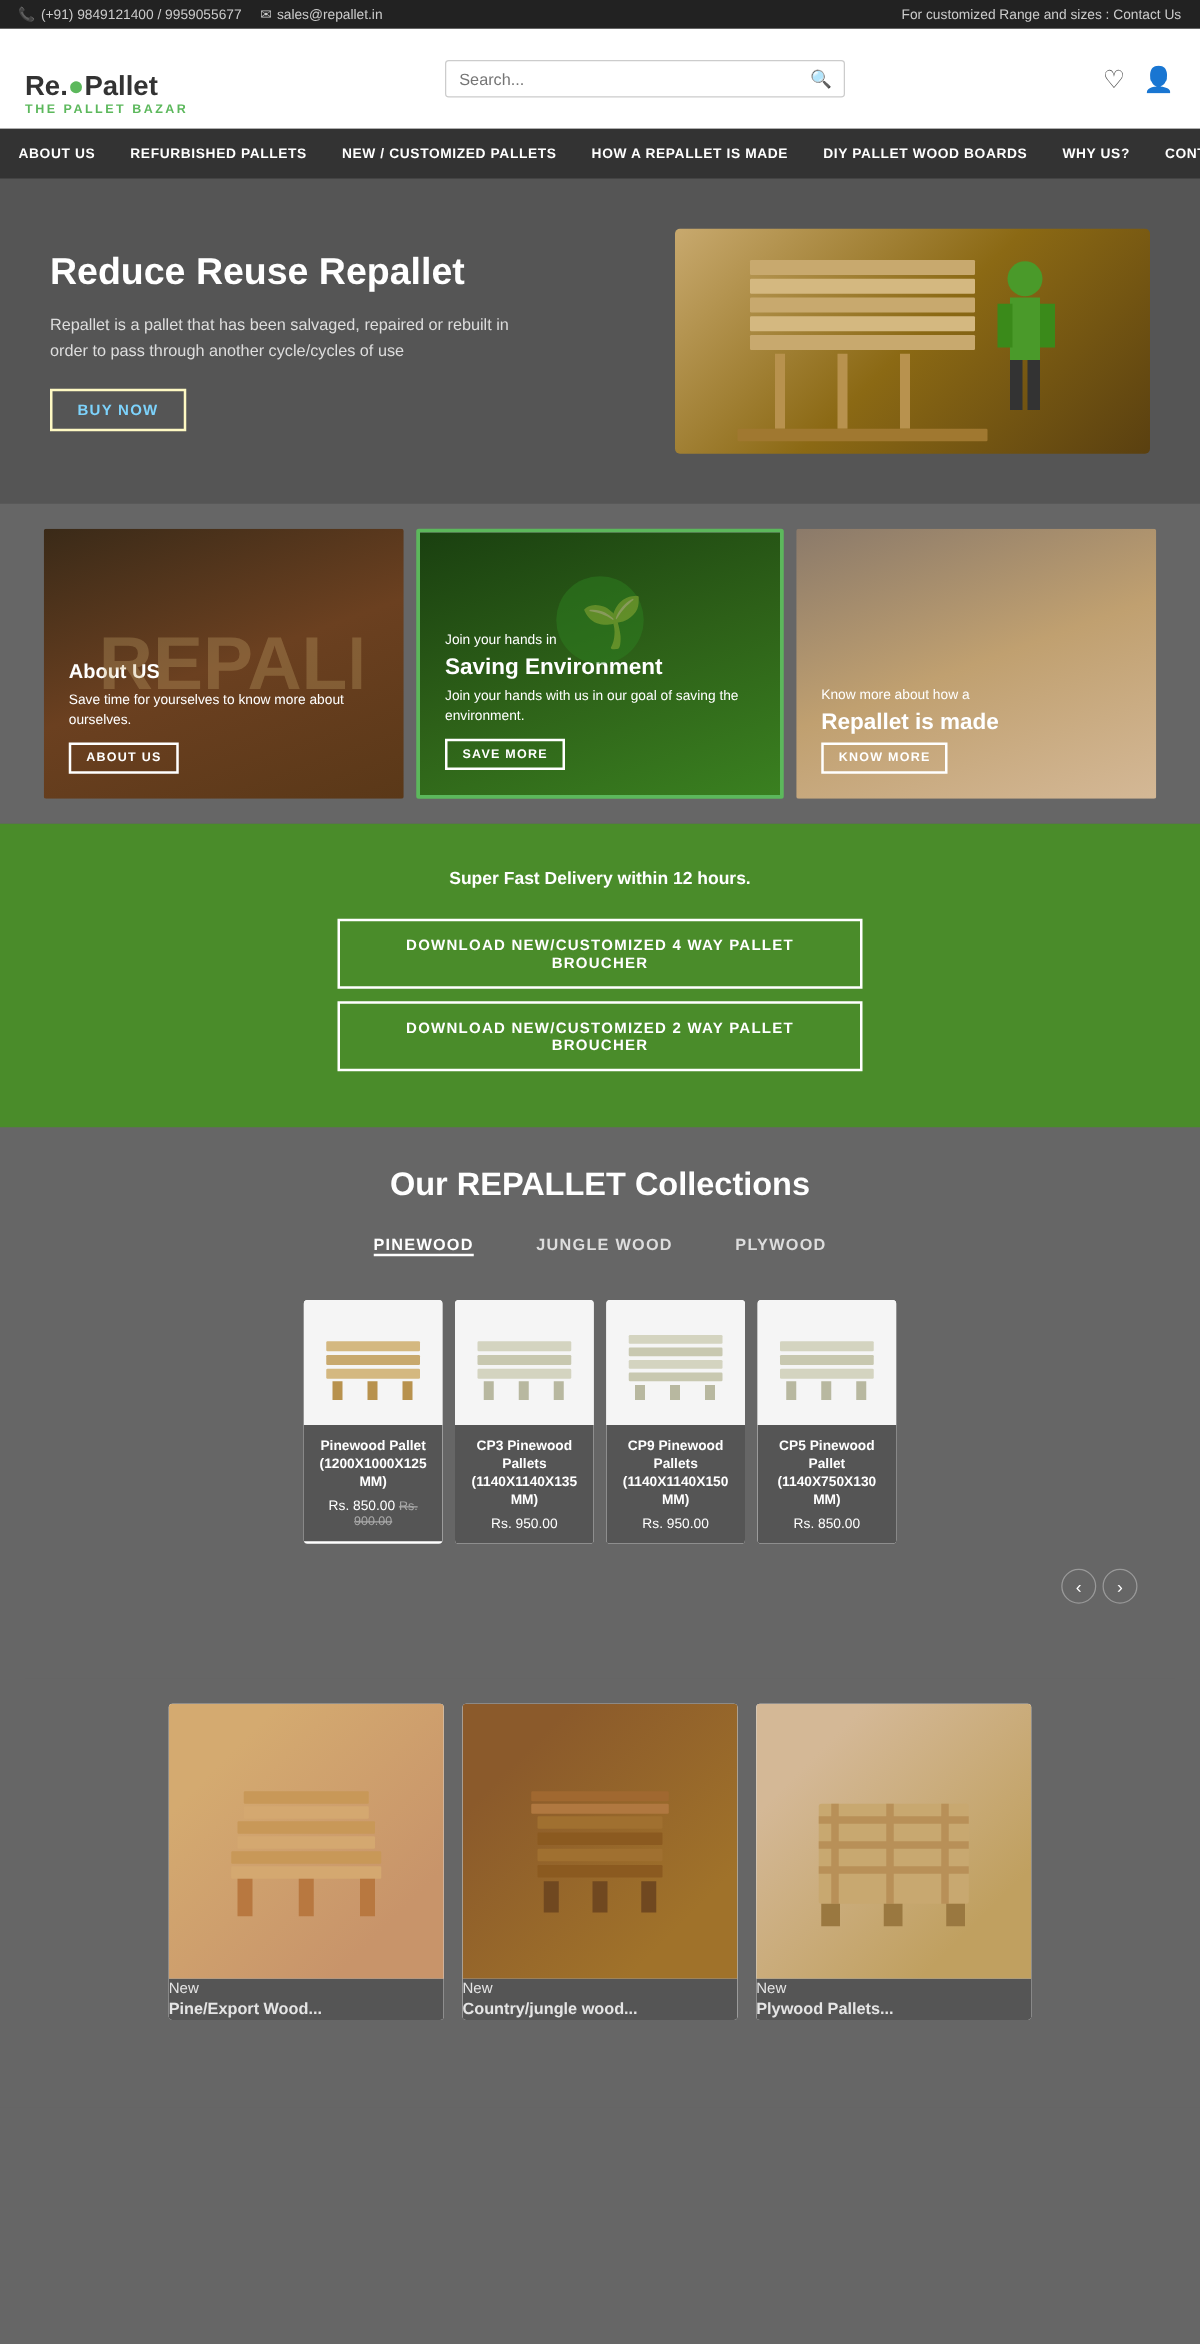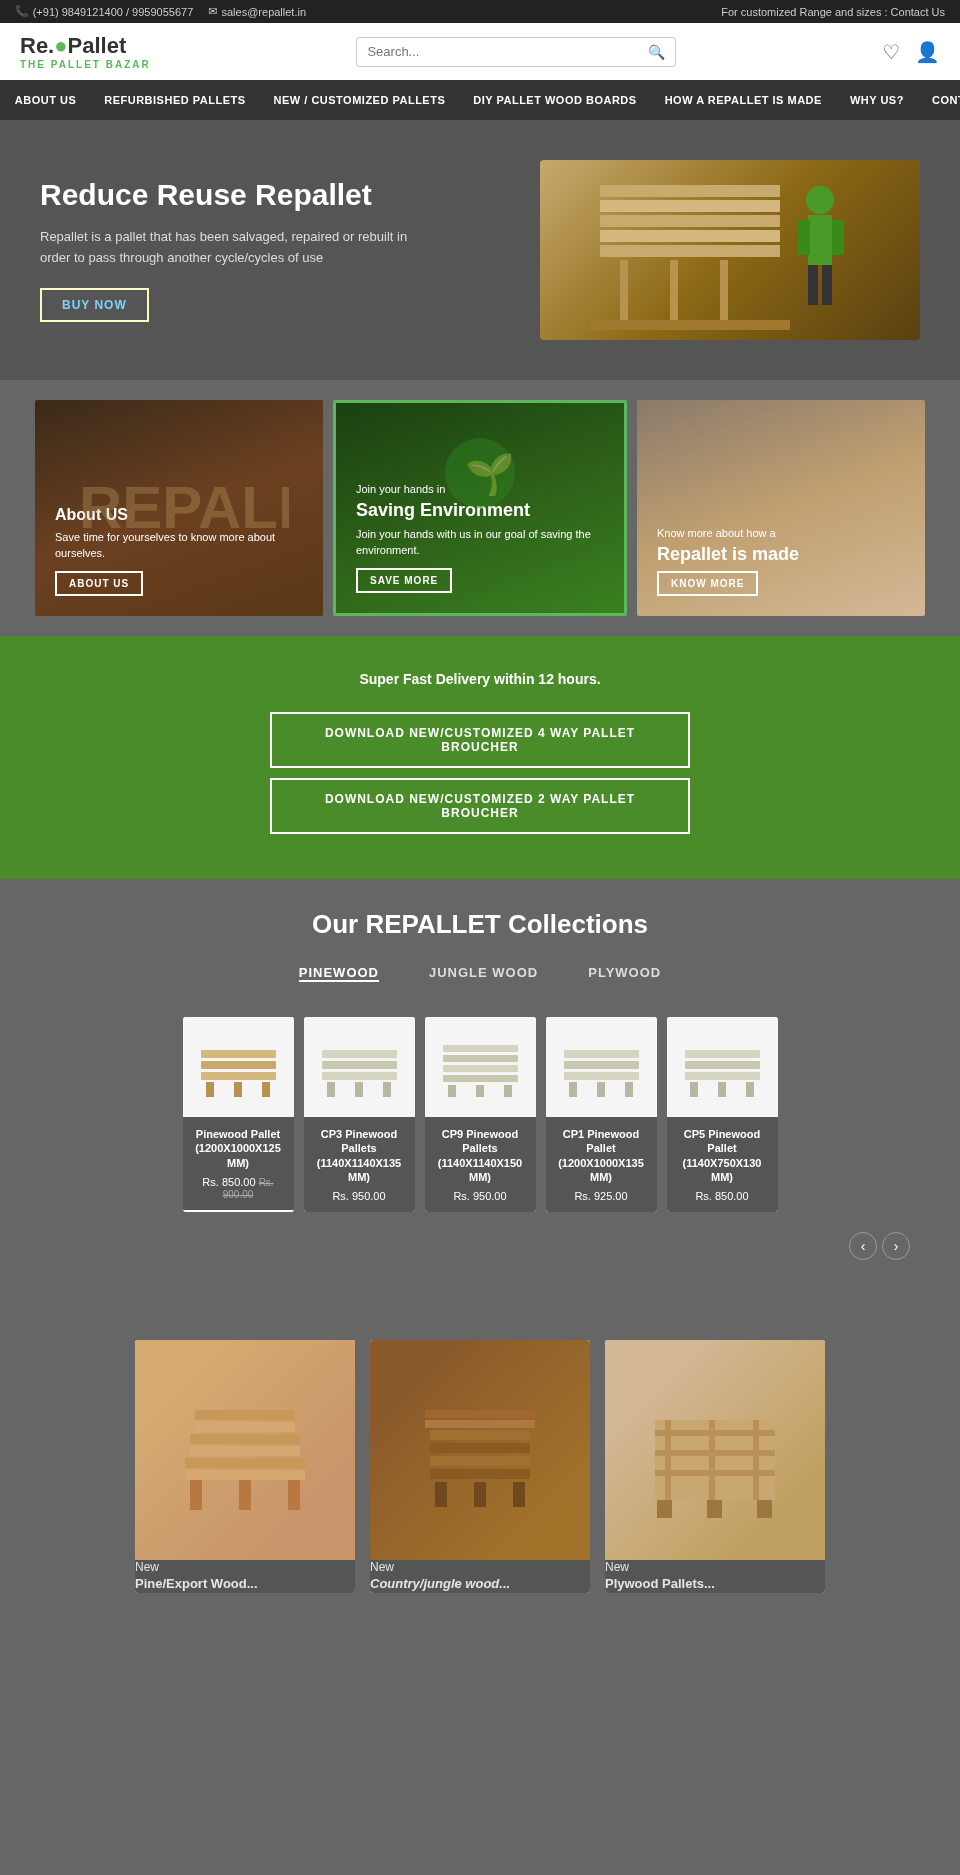--- a/index.html
+++ b/index.html
@@ -20,21 +20,21 @@
 
     
     .header {
       background: #fff;
       padding: 10px 20px;
       display: flex;
       align-items: center;
       justify-content: space-between;
     }
     .logo-area { display: flex; flex-direction: column; }
-    .logo-title { font-size: 22px; font-weight: bold; color: #333; }
+    .logo-title { font-size: 22px; font-weight: bold; color: #333; margin-top: 23px; }
     .logo-title span { color: #5cb85c; }
     .logo-subtitle { font-size: 10px; color: #5cb85c; letter-spacing: 2px; font-weight: bold; }
     .search-bar {
       display: flex;
       align-items: center;
       border: 1px solid #ccc;
       border-radius: 3px;
       padding: 6px 10px;
       width: 320px;
     }
@@ -328,22 +328,22 @@
     <span>♡</span>
     <span>👤</span>
   </div>
 </div>
 
 <nav class="nav">
   <a href="#">HOME</a>
   <a href="#">ABOUT US</a>
   <a href="#">REFURBISHED PALLETS</a>
   <a href="#">NEW / CUSTOMIZED PALLETS</a>
+  <a href="#">HOW A REPALLET IS MADE</a>
   <a href="#">DIY PALLET WOOD BOARDS</a>
-  <a href="#">HOW A REPALLET IS MADE</a>
   <a href="#">WHY US?</a>
   <a href="#">CONTACT US</a>
 </nav>
 
 <div class="hero">
   <div class="hero-text">
     <h1>Reduce Reuse Repallet</h1>
     <p>Repallet is a pallet that has been salvaged, repaired or rebuilt in order to pass through another cycle/cycles of use</p>
     <button class="btn-buy-now">BUY NOW</button>
   </div>
@@ -480,51 +480,33 @@
         </svg>
       </div>
       <div class="product-info">
         <div class="product-name">CP9 Pinewood Pallets (1140X1140X150 MM)</div>
         <div class="product-price">
           <span>Rs. 950.00</span>
         </div>
       </div>
     </div>
 
+
     <div class="product-card">
       <div class="product-img">
         <svg class="pallet-shape" viewBox="0 0 85 65">
           <rect x="5" y="15" width="75" height="8" fill="#d4d4c0" rx="1"></rect>
           <rect x="5" y="26" width="75" height="8" fill="#c8c8b0" rx="1"></rect>
           <rect x="5" y="37" width="75" height="8" fill="#d4d4c0" rx="1"></rect>
           <rect x="10" y="47" width="8" height="15" fill="#b8b8a0"></rect>
           <rect x="38" y="47" width="8" height="15" fill="#b8b8a0"></rect>
           <rect x="66" y="47" width="8" height="15" fill="#b8b8a0"></rect>
         </svg>
       </div>
       <div class="product-info">
-        <div class="product-name">CP1 Pinewood Pallet (1200X1000X135 MM)</div>
-        <div class="product-price">
-          <span>Rs. 925.00</span>
-        </div>
-      </div>
-    </div>
-
-    <div class="product-card">
-      <div class="product-img">
-        <svg class="pallet-shape" viewBox="0 0 85 65">
-          <rect x="5" y="15" width="75" height="8" fill="#d4d4c0" rx="1"></rect>
-          <rect x="5" y="26" width="75" height="8" fill="#c8c8b0" rx="1"></rect>
-          <rect x="5" y="37" width="75" height="8" fill="#d4d4c0" rx="1"></rect>
-          <rect x="10" y="47" width="8" height="15" fill="#b8b8a0"></rect>
-          <rect x="38" y="47" width="8" height="15" fill="#b8b8a0"></rect>
-          <rect x="66" y="47" width="8" height="15" fill="#b8b8a0"></rect>
-        </svg>
-      </div>
-      <div class="product-info">
         <div class="product-name">CP5 Pinewood Pallet (1140X750X130 MM)</div>
         <div class="product-price">
           <span>Rs. 850.00</span>
         </div>
       </div>
     </div>
 
   </div>
 
   <div class="nav-arrows">
@@ -569,21 +551,21 @@
           <rect x="35" y="112" width="12" height="25" fill="#704820"></rect>
           <rect x="74" y="112" width="12" height="25" fill="#704820"></rect>
           <rect x="113" y="112" width="12" height="25" fill="#704820"></rect>
 
           <rect x="25" y="50" width="110" height="8" fill="#b07840" rx="1"></rect>
           <rect x="25" y="40" width="110" height="8" fill="#a06830" rx="1"></rect>
         </svg>
       </div>
       <div class="bottom-card-label">
         <span>New</span>
-        <span style="font-size:13px;font-weight:bold;font-style:italic;">Country/jungle wood...</span>
+        <span style="font-size:13px;font-weight:bold;">Country/jungle wood...</span>
       </div>
     </div>
 
     <div class="bottom-card">
       <div class="bottom-card-img plywood-bg">
         <svg width="160" height="160" viewBox="0 0 160 160">
 
           <rect x="20" y="50" width="120" height="80" fill="#c8a870" rx="2"></rect>
           <rect x="20" y="60" width="120" height="6" fill="#b89058"></rect>
           <rect x="20" y="80" width="120" height="6" fill="#b89058"></rect>

